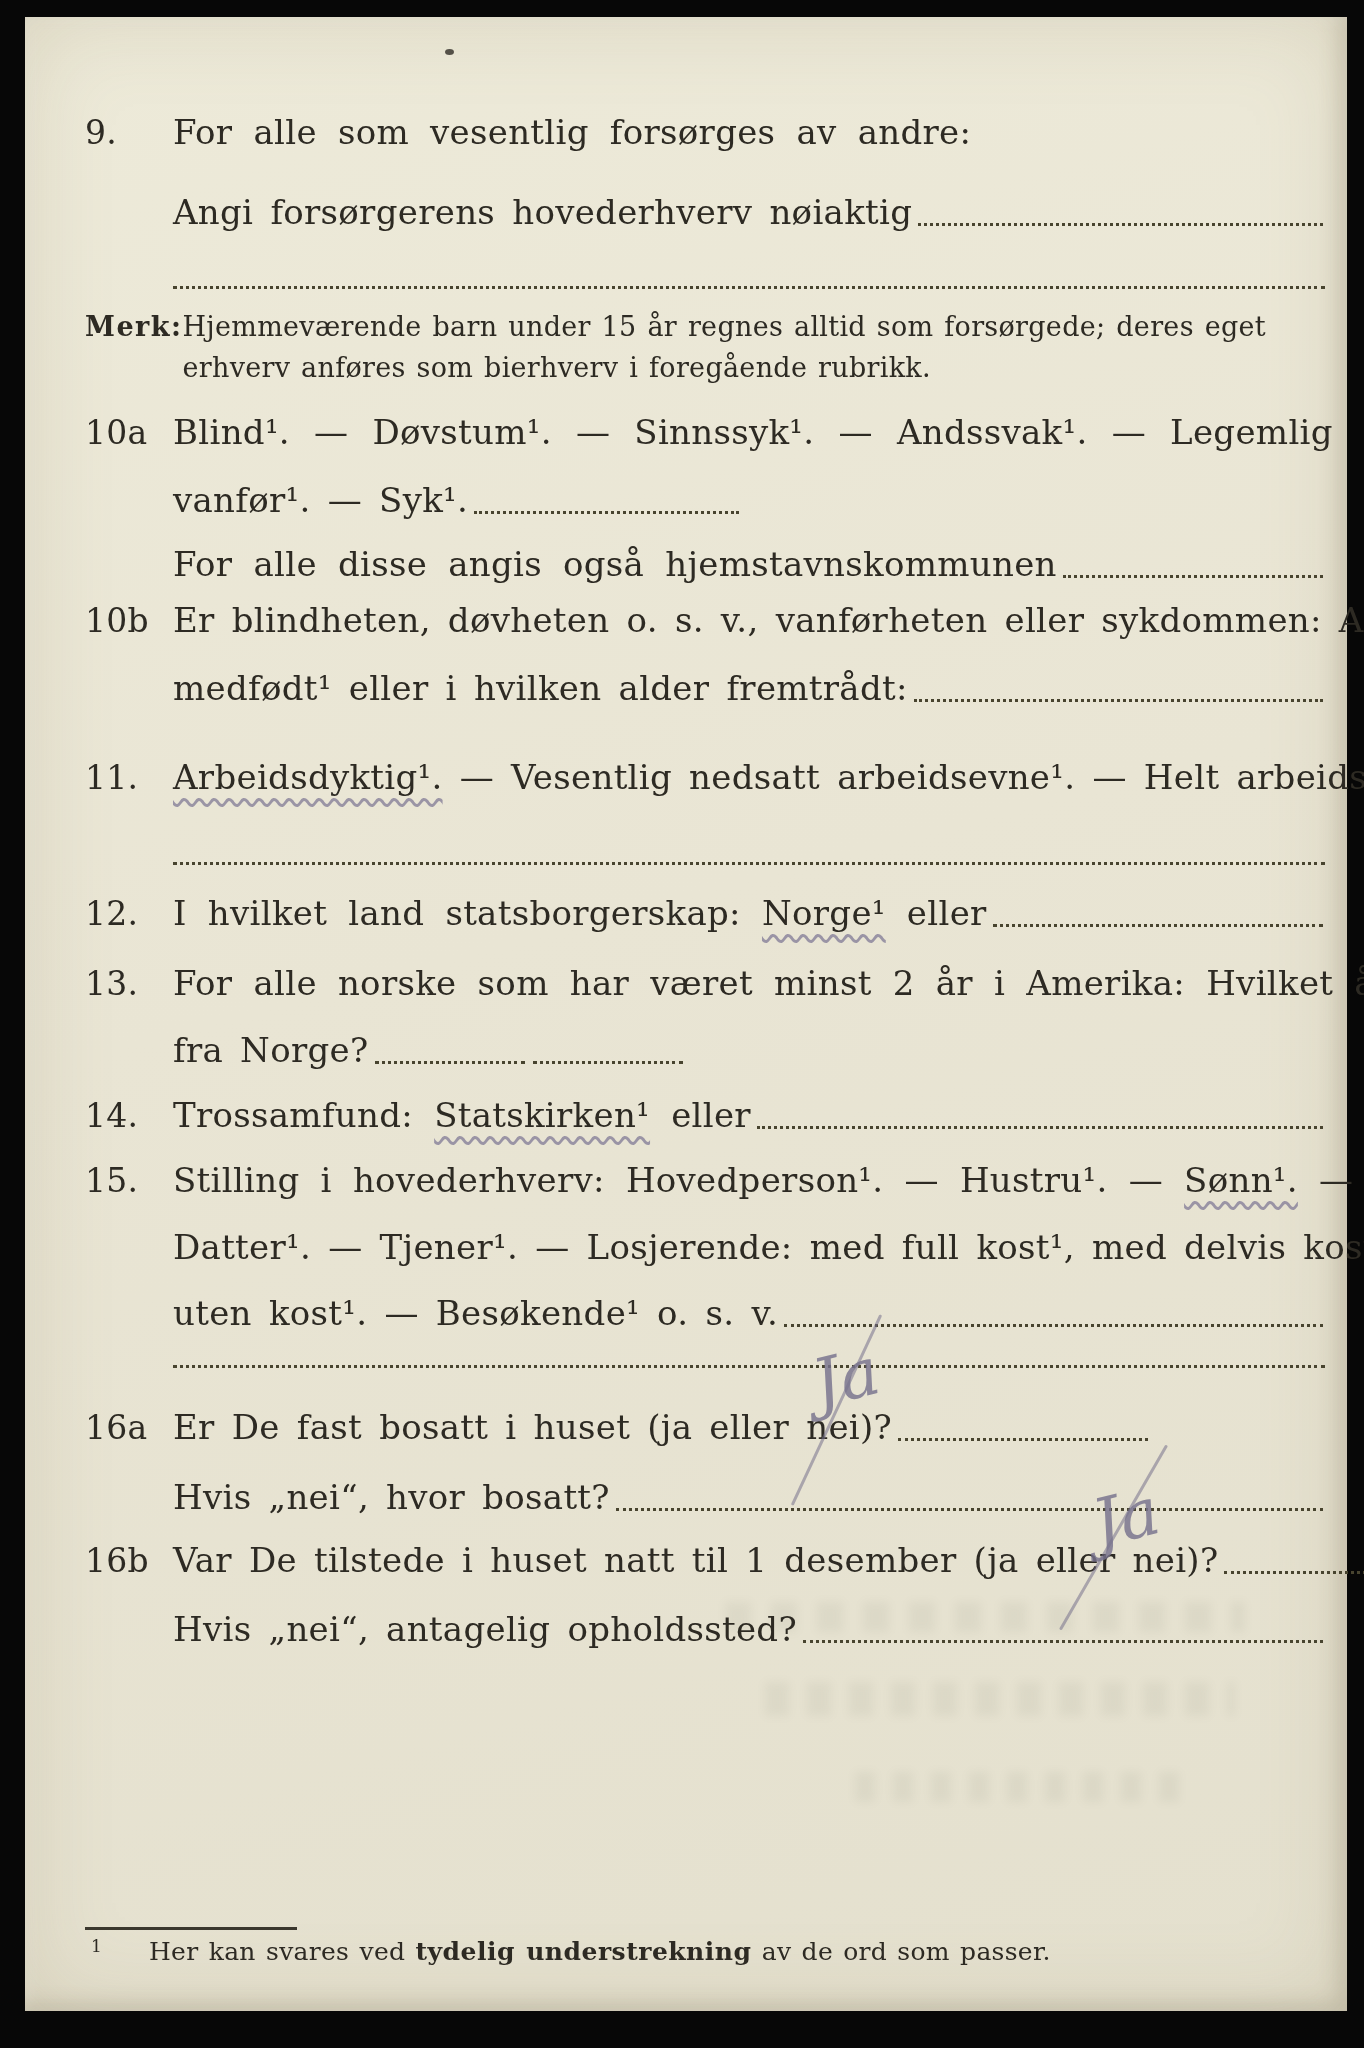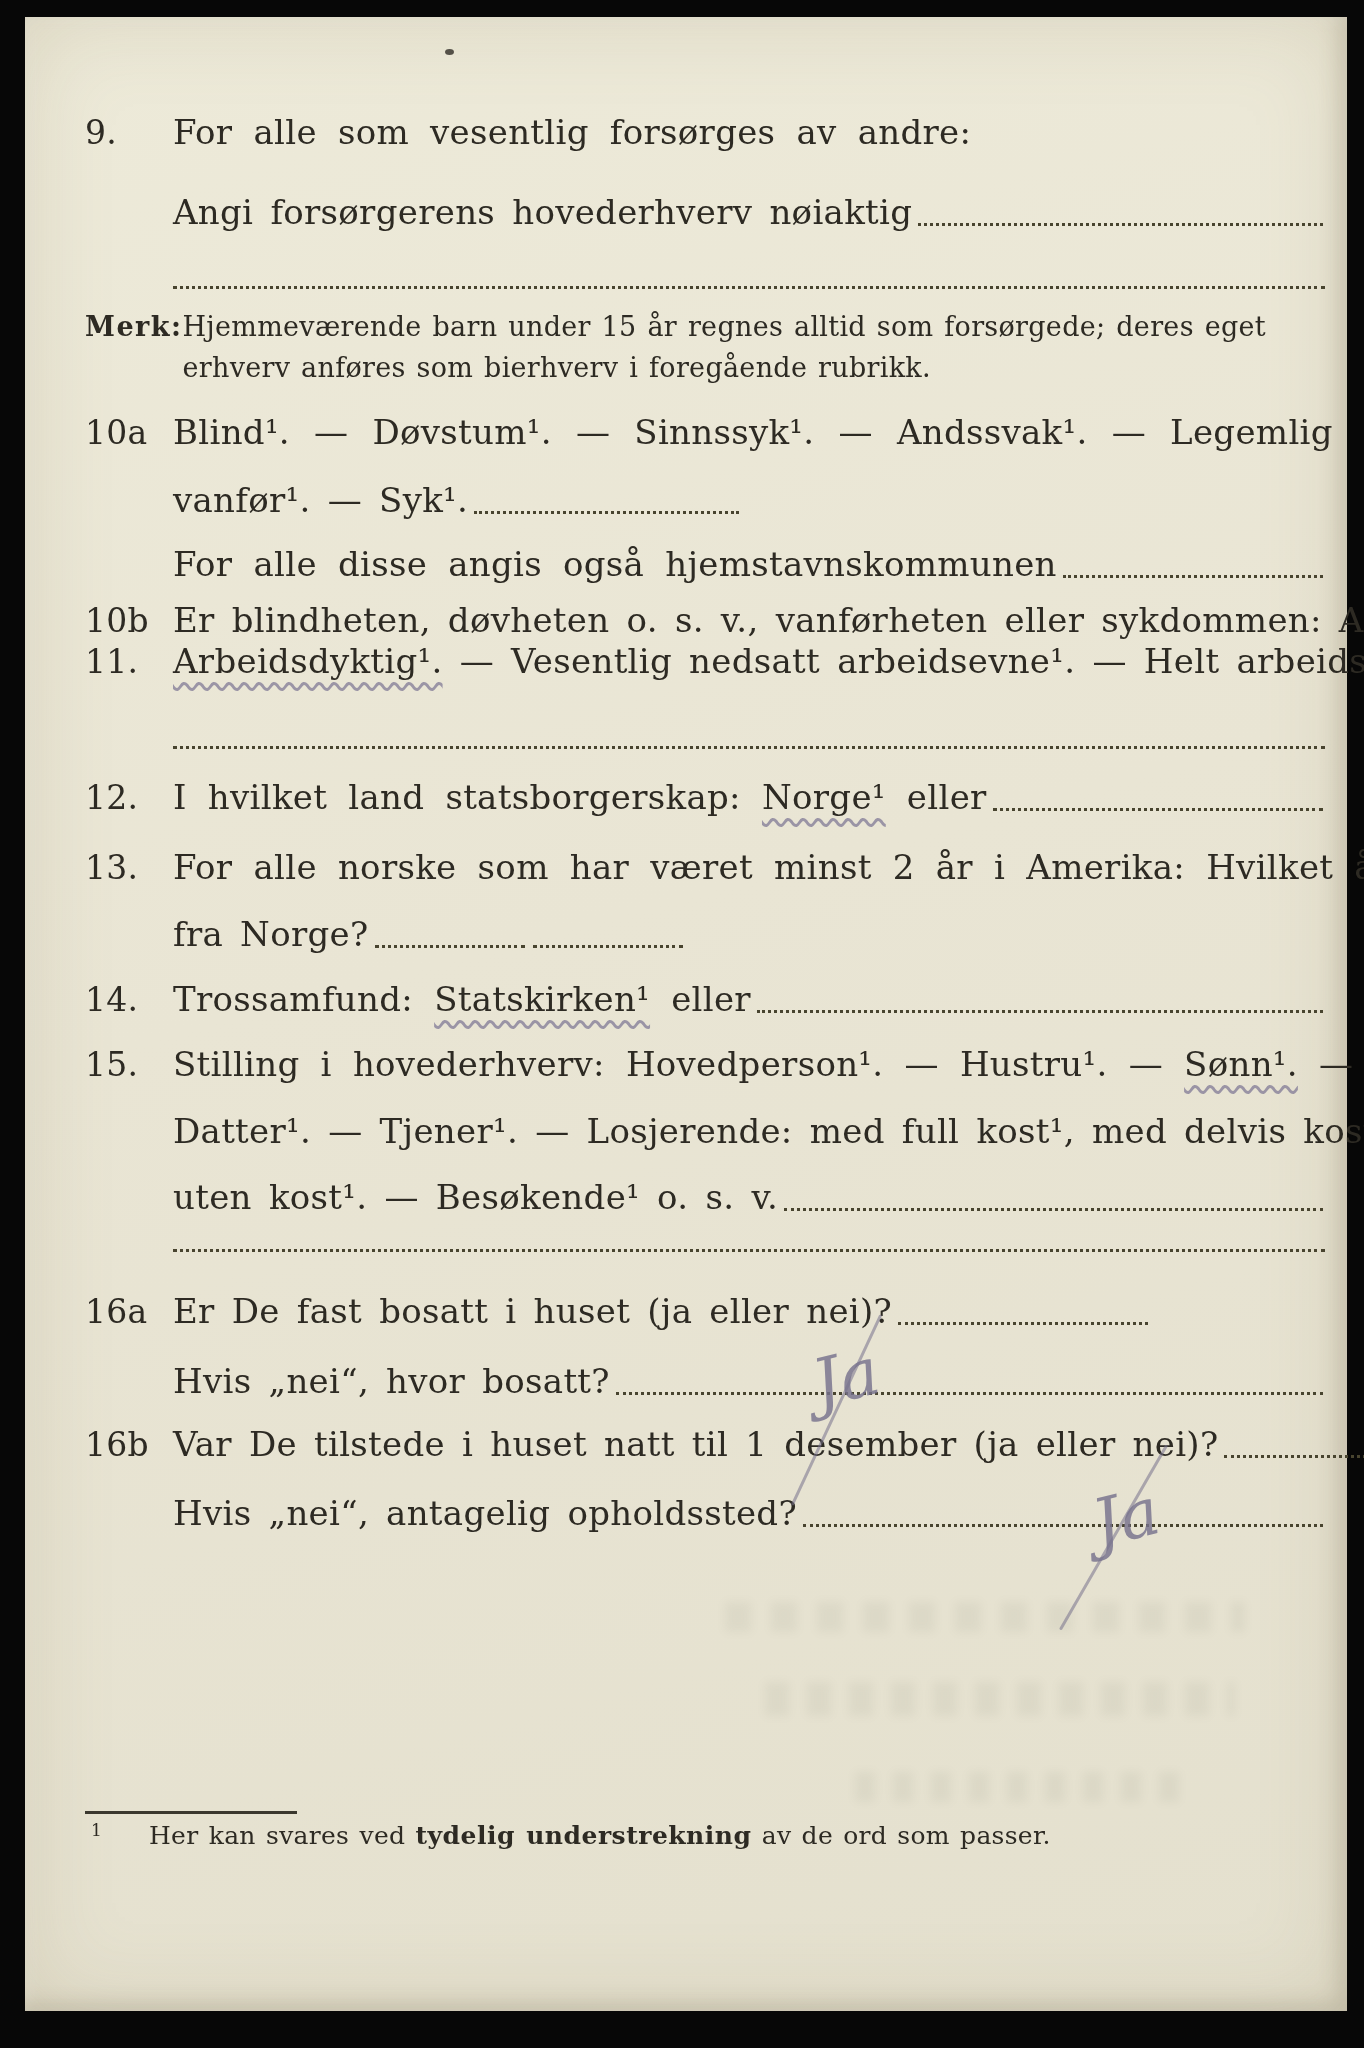--- a/index.html
+++ b/index.html
@@ -107,22 +107,29 @@
             <span class="dots fill"></span>
           </span>
       </div>
 
       <div class="row" style="margin-top:15px">
         <span class="num">10b</span>
         <span class="line">
             <span class="seg">Er blindheten, døvheten o. s. v., vanførheten eller sykdommen: Antagelig</span>
           </span>
       </div>
-
-      <div class="row" style="">
+      <div class="row" style="margin-top:27px">
+        <span class="num"></span>
+        <span class="line">
+            <span class="seg">medfødt¹ eller i hvilken alder fremtrådt:</span>
+            <span class="dots fill"></span>
+          </span>
+      </div>
+
+      <div class="row" style="margin-top:48px">
         <span class="num">11.</span>
         <span class="line">
             <span class="seg pencil-ul">Arbeidsdyktig¹.</span>
             <span class="seg"> — Vesentlig nedsatt arbeidsevne¹. — Helt arbeidsudyktig¹.</span>
           </span>
       </div>
       <div class="dotline" style="margin-top:64px"></div>
 
       <div class="row" style="margin-top:28px">
         <span class="num">12.</span>

